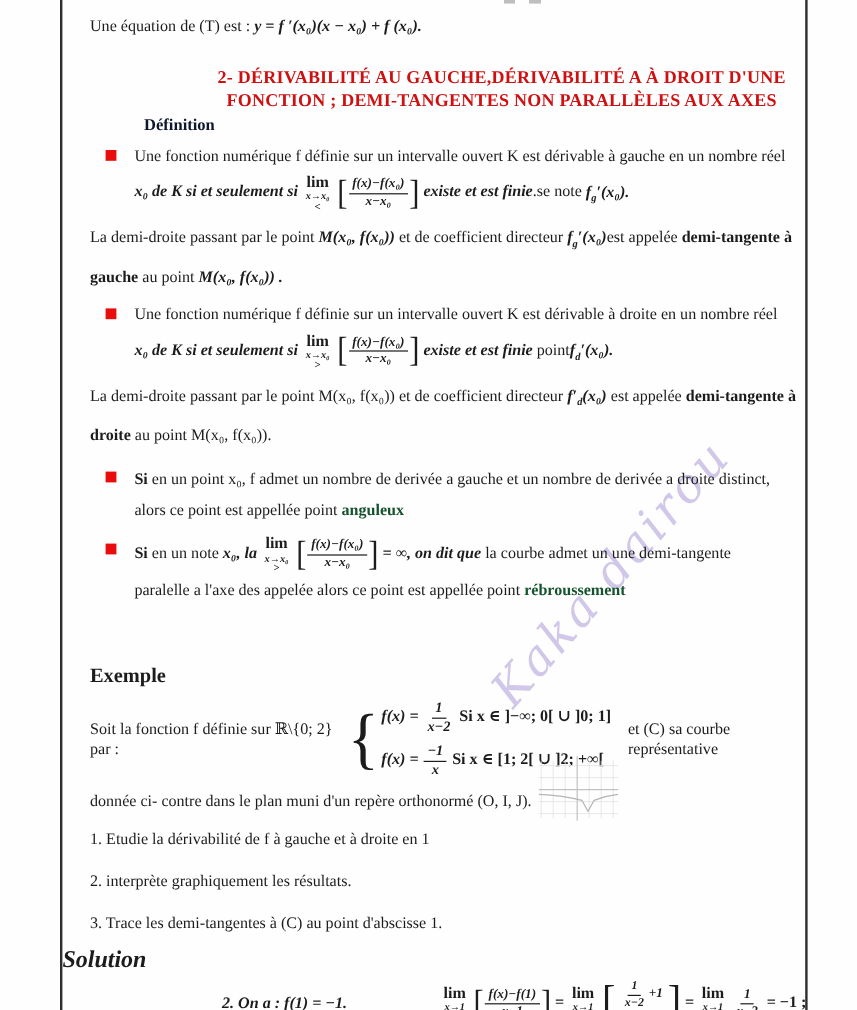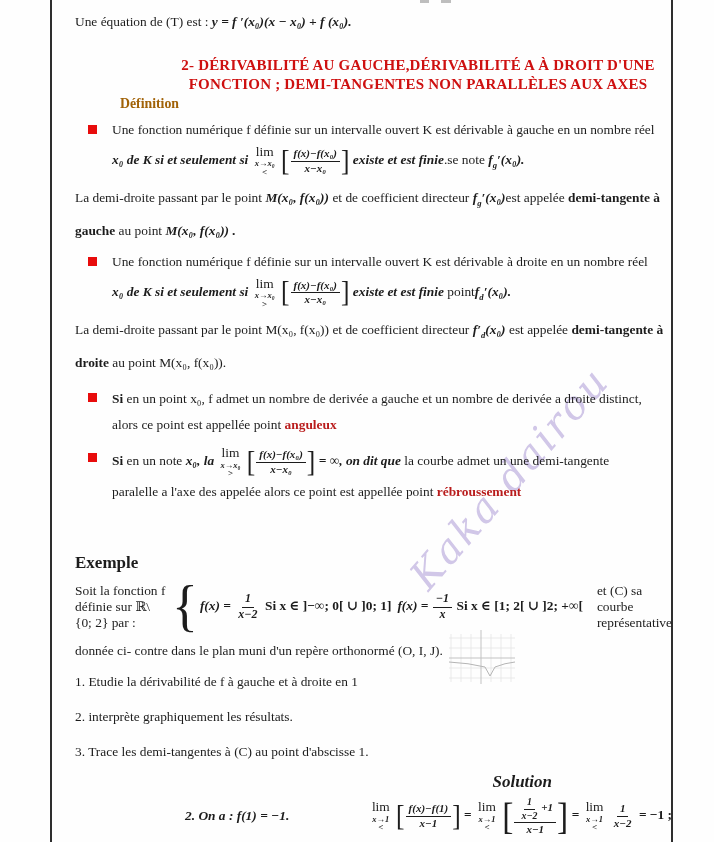--- a/index.html
+++ b/index.html
@@ -13,57 +13,57 @@
   .artifact { position:absolute; left:420px; top:0; width:40px; height:3px; opacity:.55;
     background:linear-gradient(90deg,#8a8a8a 0 9px,transparent 9px 21px,#8a8a8a 21px 31px,transparent 31px); }
   .content { position:absolute; left:52px; top:0; width:620px; }
 
   .topeq { margin:14px 0 0 23px; }
   .m { font-style:italic; font-weight:bold; }
   .mb { font-weight:bold; }
 
   .heading { width:520px; margin:26px 0 0 106px; text-align:center;
     color:#ce1010; font-weight:bold; font-size:15px; line-height:19px; letter-spacing:.2px; }
-  .deflabel { margin:2px 0 0 68px; color:#a16207; font-weight:bold; font-size:13.8px; }
+  .deflabel { margin:2px 0 0 68px; color:#0f172a; font-weight:bold; font-size:13.8px; }
 
   .bullet-row { display:flex; margin:6px 0 0 36px; line-height:24px; }
   .sq { flex:0 0 auto; width:9px; height:9px; background:#e80c0c; margin:7px 15px 0 0; }
   .bullet-body { flex:1; }
 
   .para { margin:8px 0 0 23px; line-height:27px; }
 
   
   .lim { display:inline-flex; flex-direction:column; align-items:center;
     vertical-align:middle; line-height:1; margin:0 3px; font-weight:bold; }
-  .lim .lw { font-weight:normal; font-size:1em; }
+  .lim .lw { font-weight:bold; font-size:1em; }
   .lim .ls { font-size:8.5px; font-style:italic; margin-top:1px; }
   .lim .ld { font-size:9px; line-height:.9; }
   .frac { display:inline-flex; flex-direction:column; align-items:center;
     vertical-align:middle; line-height:1.15; font-weight:bold; font-style:italic; font-size:11px; margin:0 1px; }
   .frac .num { border-bottom:1.2px solid #1c1c1c; padding:0 3px 1px; }
   .frac .den { padding:0 3px; }
   .frac .frac { font-size:90%; margin-right:1px; }
   .bk { display:inline-block; font-size:190%; font-weight:500; vertical-align:middle;
     line-height:0; font-style:normal; transform:scaleY(1.15); }
   .bk.tall { font-size:250%; }
   sub { font-size:65%; }
 
-  .red { color:#b91c1c; font-weight:bold; }
+  .red { color:#14532d; font-weight:bold; }
   .exemple { margin:46px 0 0 23px; font-size:17px; font-weight:bold; }
 
   .ex-row { display:flex; align-items:center; margin:10px 0 0 23px; }
   .brace { font-size:54px; font-weight:400; line-height:.85; margin:0 2px 0 6px; transform:scaleY(1.05); }
-  .sys { display:flex; flex-direction:row; gap:6px; font-weight:bold; }
+  .sys { display:flex; flex-direction:column; gap:6px; font-weight:bold; }
   .sys-line { white-space:nowrap; }
   .sys .frac { font-size:12px; }
   .ex-outro { margin-left:14px; }
   .donnee { margin:12px 0 0 23px; }
   .task { margin:10px 0 0 23px; line-height:25px; }
 
-  .solution { text-align:right; margin:8px 120px 0 0; font-weight:bold; font-style:italic; font-size:17px; }
+  .solution { text-align:left; margin:8px 120px 0 0; font-weight:bold; font-style:italic; font-size:20px; }
 
   .sol1 { display:flex; align-items:center; margin:4px 0 0 133px; }
   .sol1-left { width:195px; }
   .sol1 .chain, .sol3 .chain { white-space:nowrap; }
 
   .watermark { position:absolute; left:418px; top:560px; transform:rotate(-49deg);
     transform-origin:left center; font-size:40px; font-style:italic;
     font-family:"DejaVu Serif",serif; color:rgba(164,143,210,.5); letter-spacing:3px;
     pointer-events:none; white-space:nowrap; }
 

